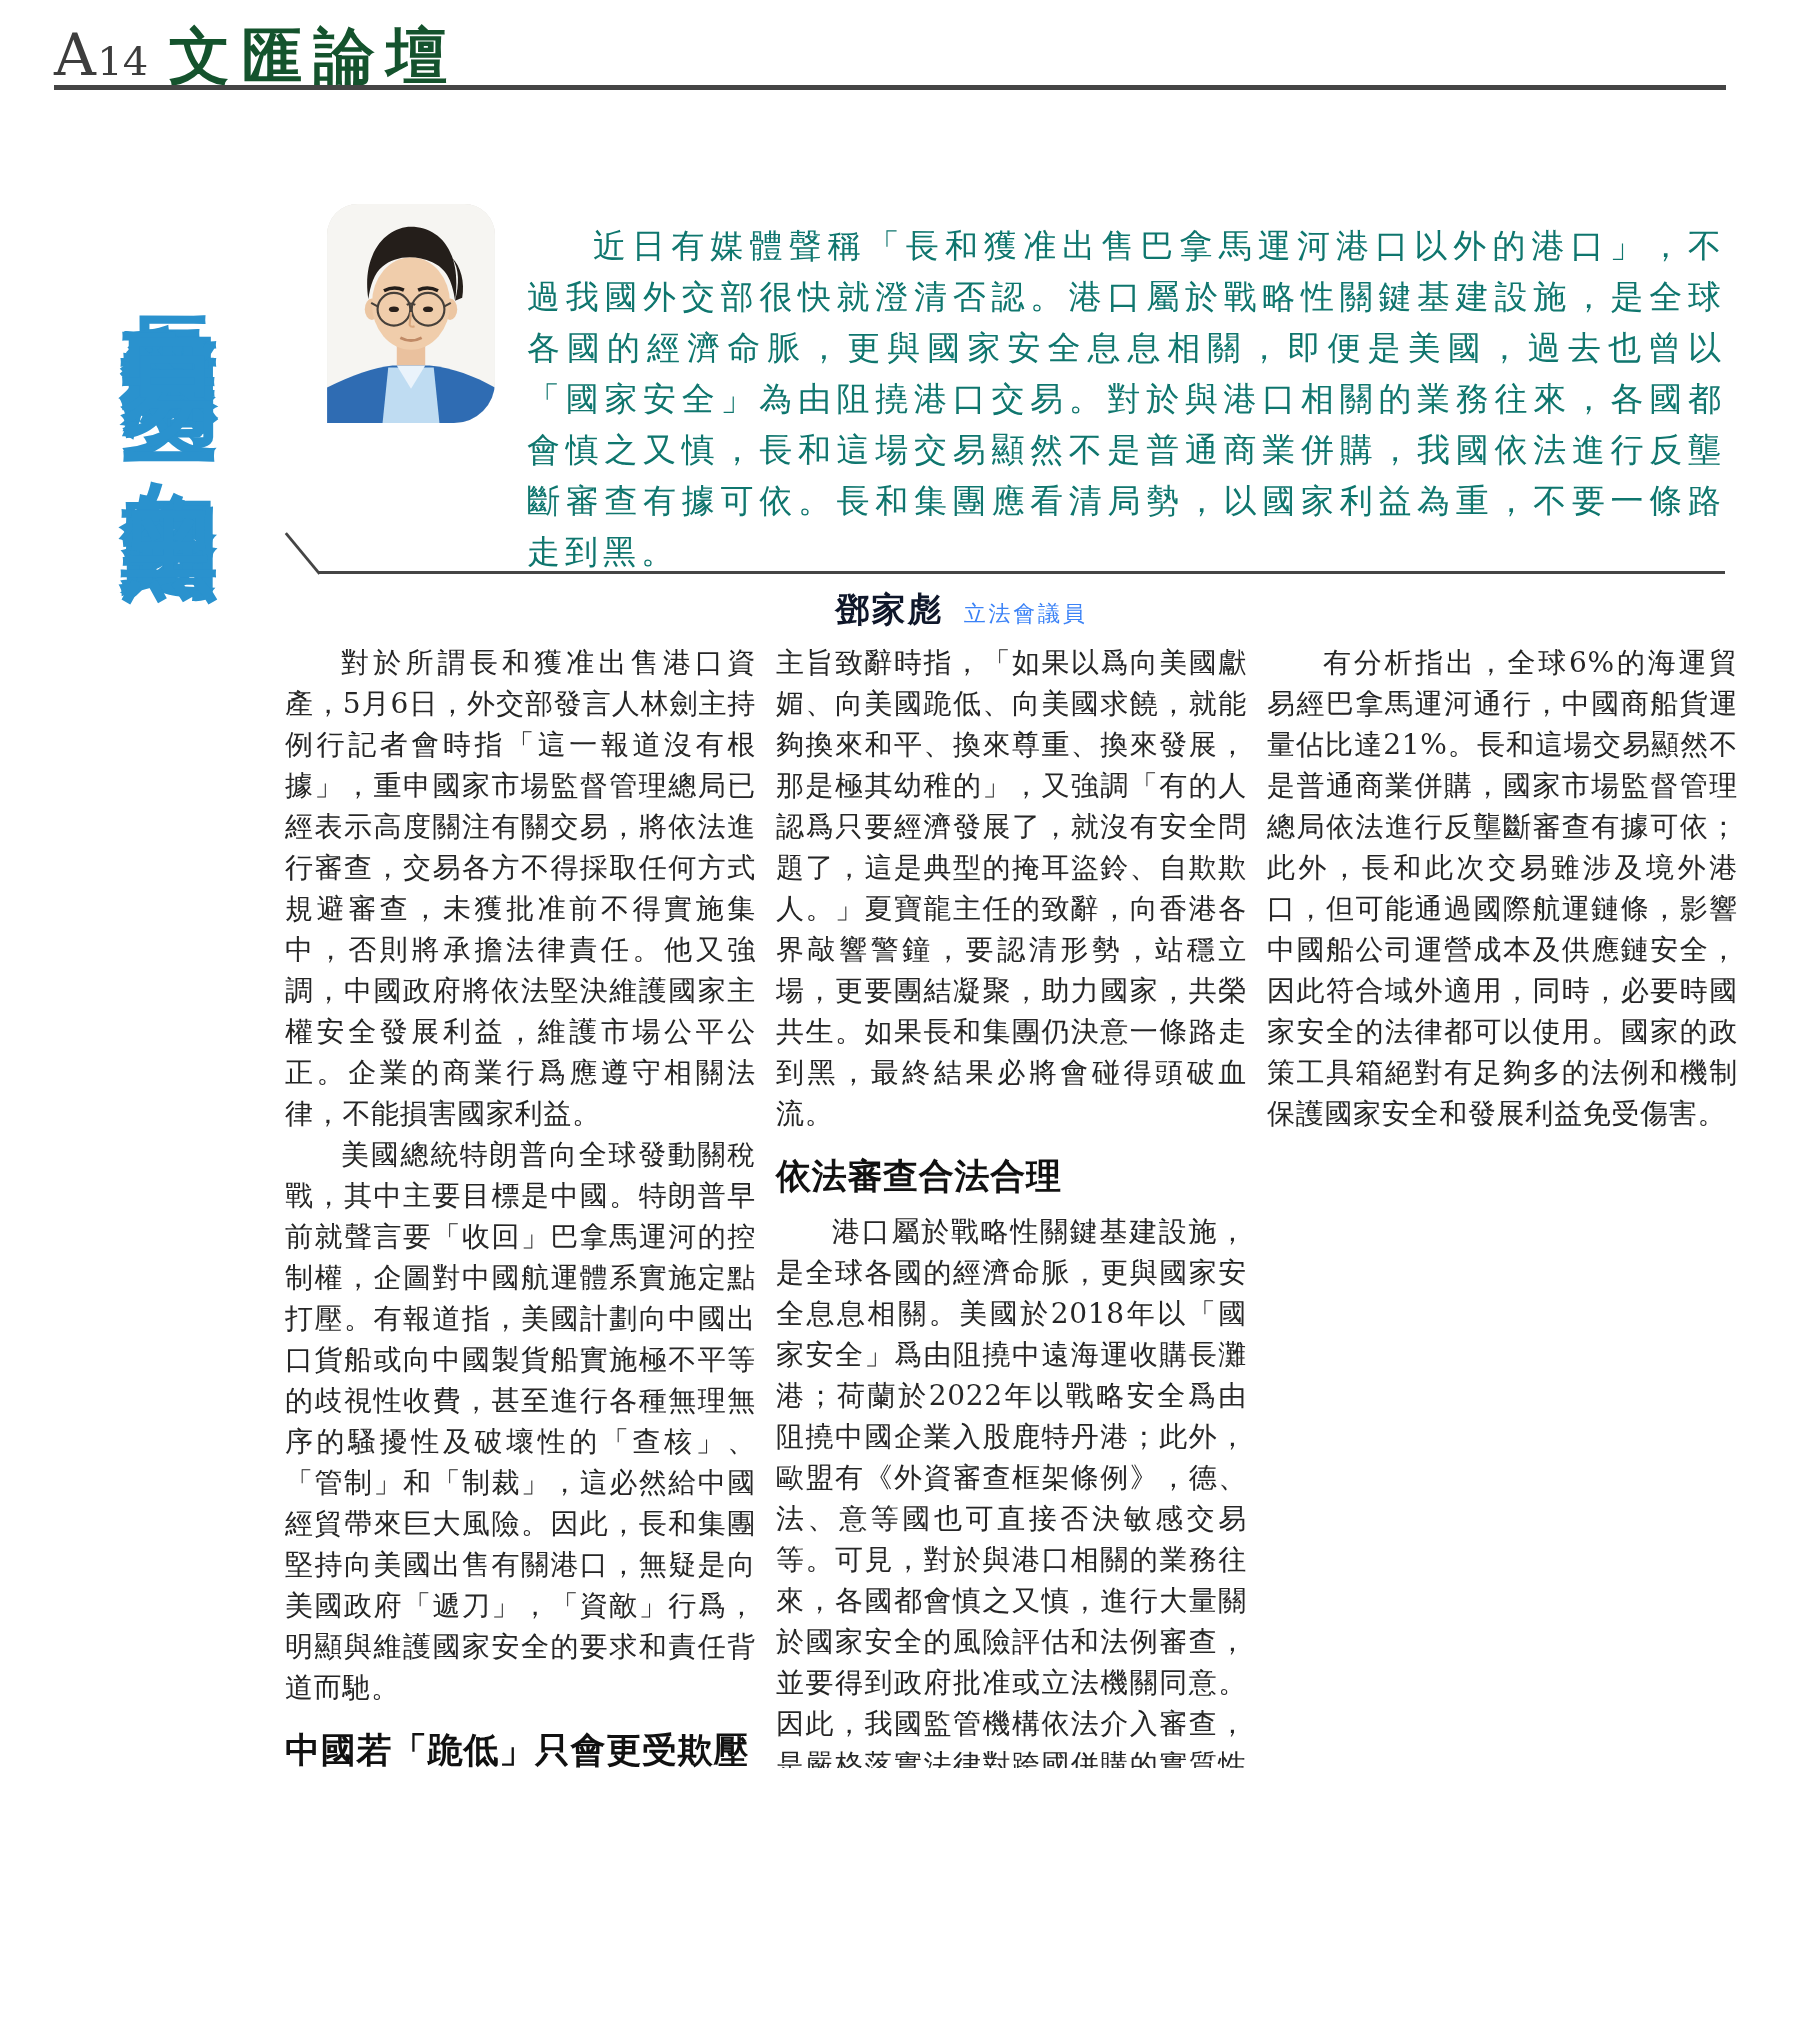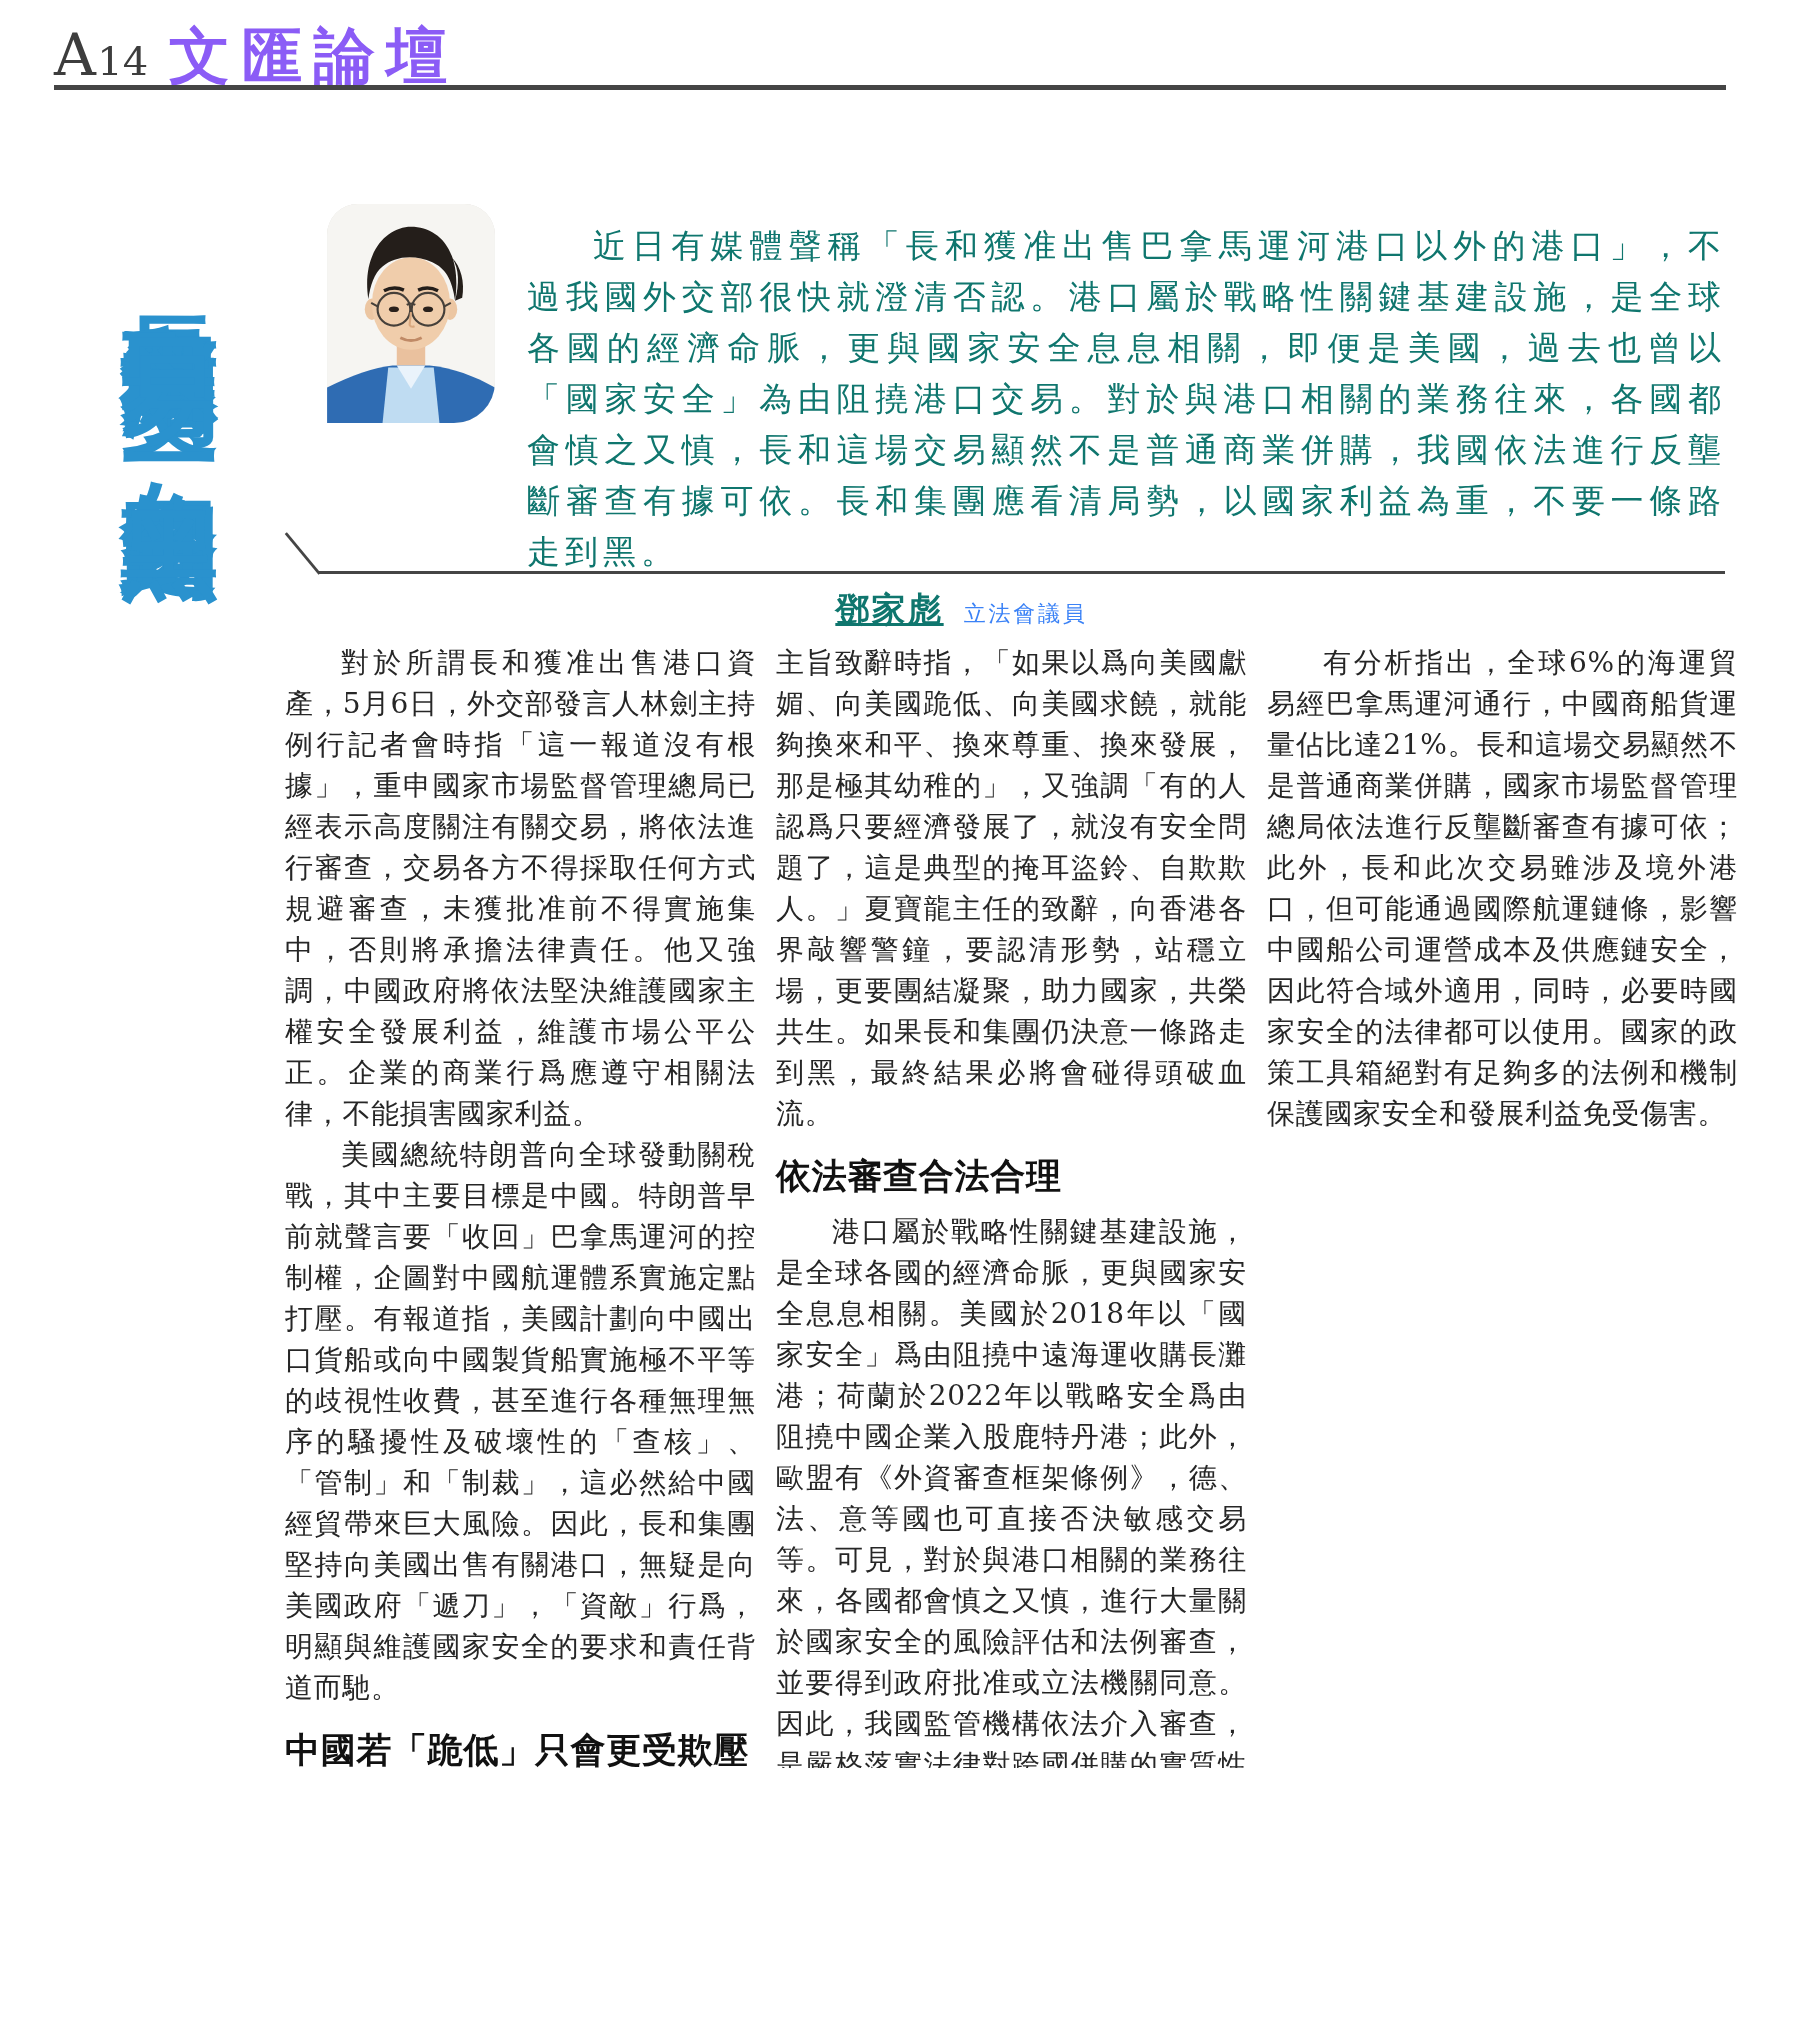--- a/index.html
+++ b/index.html
@@ -4,21 +4,21 @@
 <style>
   html,body{margin:0;padding:0;background:#ffffff;}
   .page{position:relative;width:1806px;height:1768px;background:#ffffff;overflow:hidden;
         font-family:"DejaVu Serif", serif;color:#222;}
 
   
   .section-label{position:absolute;left:54px;top:21.4px;white-space:nowrap;}
   .section-label .big{font-size:58px;font-weight:400;color:#3d3d3d;letter-spacing:1.4px;}
   .section-label .small{font-size:40px;color:#3d3d3d;}
   .masthead{position:absolute;left:169px;top:15.7px;font-size:61px;font-weight:700;
-            color:#8b5cf6;letter-spacing:11.4px;white-space:nowrap;}
+            color:#14532d;letter-spacing:11.4px;white-space:nowrap;}
   .header-rule{position:absolute;left:54px;top:85px;width:1672px;height:5px;background:#454545;}
 
   
   .headline-vertical{position:absolute;left:122px;top:238px;height:1659px;
       writing-mode:vertical-rl;text-orientation:upright;
       font-size:98px;line-height:1;font-weight:700;letter-spacing:5px;
       color:#2a92ce;font-family:"DejaVu Serif", serif;white-space:nowrap;}
 
   
   .author-photo{position:absolute;left:327px;top:204px;width:168px;height:219px;
@@ -30,22 +30,22 @@
   .lede{position:absolute;left:527px;top:187px;width:1199px;
         font-size:33px;line-height:51px;letter-spacing:5px;color:#0f766e;
         text-align:justify;text-indent:2em;}
 
   
   .lede-diagonal{position:absolute;left:283px;top:530px;width:38px;height:47px;}
   .lede-rule{position:absolute;left:318px;top:571px;width:1407px;height:2.8px;background:#454545;}
 
   
   .byline{position:absolute;left:285px;top:587px;width:1353px;text-align:center;white-space:nowrap;}
-  .byline .name{font-size:34px;font-weight:700;color:#0f766e;
-                font-family:"Liberation Sans", sans-serif;letter-spacing:2.1px;text-decoration:underline;}
+  .byline .name{font-size:34px;font-weight:700;color:#0f172a;
+                font-family:"Liberation Sans", sans-serif;letter-spacing:2.1px;}
   .byline .title{font-size:22px;color:#3b82f6;margin-left:20px;
                  font-family:"Liberation Sans", sans-serif;letter-spacing:2.8px;}
 
   
   .col{position:absolute;top:642px;width:471px;font-size:28px;line-height:41px;
        letter-spacing:0.7px;text-align:justify;color:#262626;}
   .col-1{left:285px;}
   .col-2{left:776px;}
   .col-3{left:1267px;}
   .col p{margin:0;text-indent:2em;}

